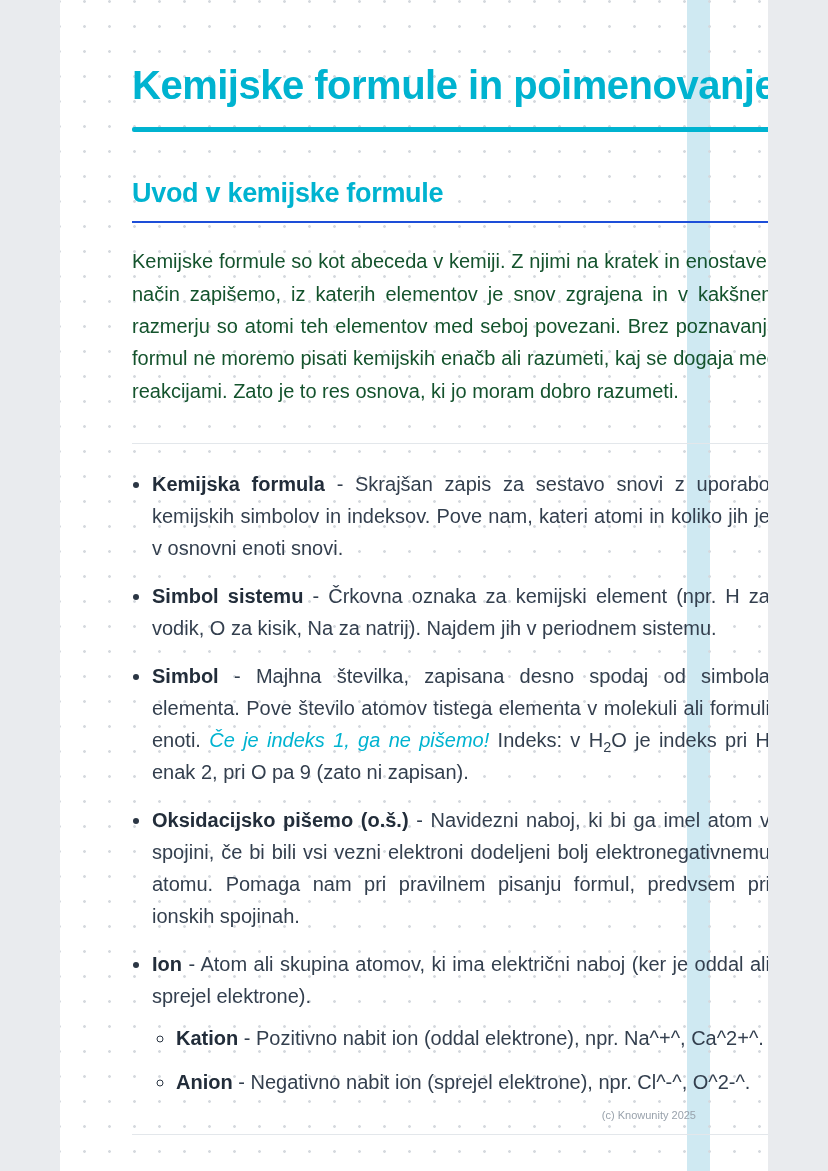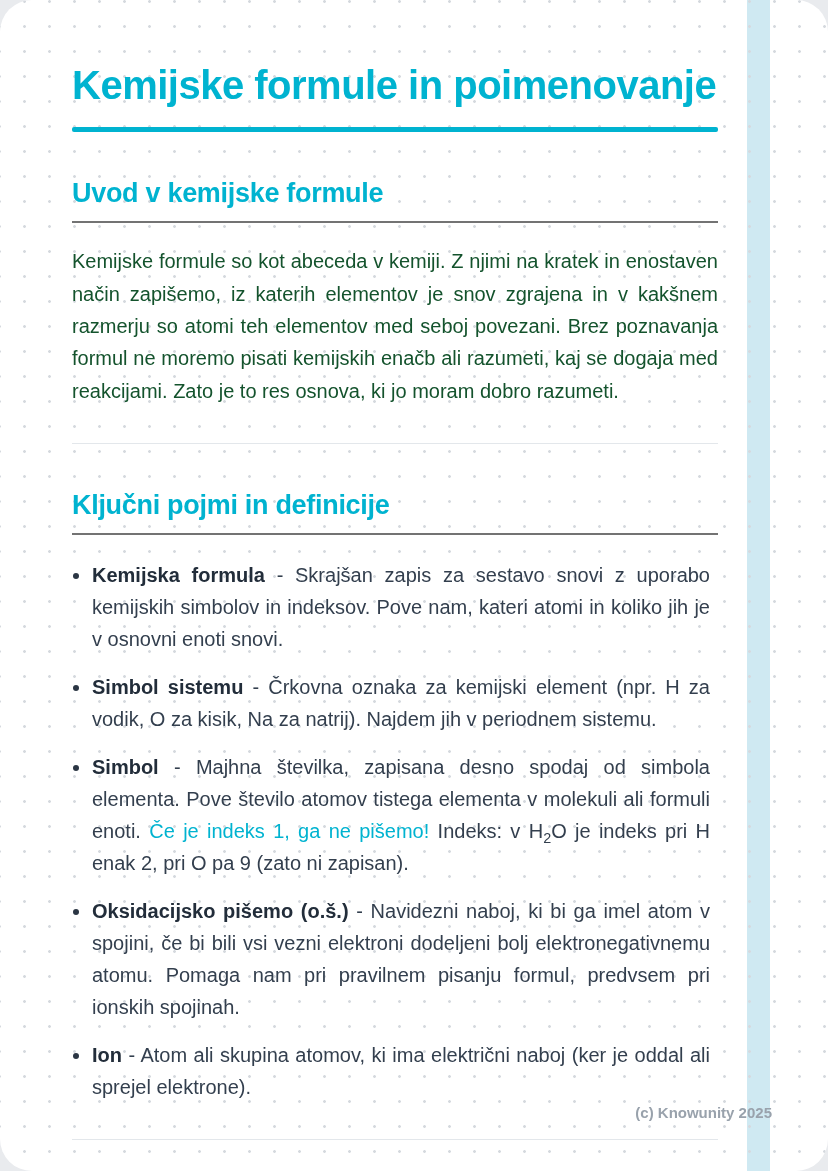--- a/index.html
+++ b/index.html
@@ -1,23 +1,22 @@
 <!DOCTYPE html>
 <html><head>
 <meta charset="utf-8">
 <style>
   html,body{margin:0;padding:0;background:#e9ebee;}
   .page{
     position:relative;
-    width:828px;height:1171px;
+    width:708px;height:1171px;
     background:#ffffff;
     font-family:"Liberation Sans",sans-serif;
     overflow:hidden;
     margin:0 auto;
-    border-radius:32px;
   }
   .dots{
     position:absolute;inset:0;
     background-image:radial-gradient(circle,#d5d9de 1.3px,transparent 1.5px);
     background-size:25px 25px;
     background-position:12px 14px;
     z-index:1;
   }
   .stripe{
     position:absolute;top:0;bottom:0;
@@ -45,21 +44,21 @@
     margin-top:16px;
     border-radius:2px;
   }
   h2{
     margin:46px 0 0 0;
     padding-bottom:12px;
     font-size:27px;
     font-weight:800;
     letter-spacing:-0.3px;
     color:#00b3d0;
-    border-bottom:2px solid #737373;
+    border-bottom:2px solid #1d4ed8;
   }
   p.body{
     margin:22px 0 0 0;
     font-size:20px;
     line-height:1.62;
     text-align:justify;
     color:#14532d;
   }
   hr.divider{
     border:none;
@@ -70,35 +69,34 @@
     margin:24px 8px 0 0;
     padding:0 0 0 20px;
     list-style:disc;
     font-size:20px;
     line-height:1.6;
     text-align:justify;
   }
   ul.terms > li{margin-bottom:16px;}
   ul.terms li::marker{color:#2b3644;}
   .term{font-weight:700;color:#222d3a;}
-  .accent-italic{color:#00b3d0;}
+  .accent-italic{font-style:italic;color:#00b3d0;}
   sub.chem{font-size:0.72em;line-height:0;}
   ul.subterms{
     margin:10px 0 0 0;
     padding:0 0 0 24px;
     list-style:circle;
   }
   ul.subterms > li{margin-bottom:12px;}
   .footer{
     position:absolute;
-    right:56px;bottom:50px;
-    font-size:15px;
+    right:72px;bottom:50px;
+    font-size:11px;
     color:#99a2ac;
     z-index:3;
-    font-weight:bold;
   }
 </style>
 </head>
 <body>
 
 <div class="page">
   <div class="stripe"></div>
   <div class="dots"></div>
 
   <div class="content">
@@ -107,33 +105,36 @@
     <div class="title-rule"></div>
 
     <section>
       <h2>Uvod v kemijske formule</h2>
       <p class="body">Kemijske formule so kot abeceda v kemiji. Z njimi na kratek in enostaven način zapišemo, iz katerih elementov je snov zgrajena in v kakšnem razmerju so atomi teh elementov med seboj povezani. Brez poznavanja formul ne moremo pisati kemijskih enačb ali razumeti, kaj se dogaja med reakcijami. Zato je to res osnova, ki jo moram dobro razumeti.</p>
     </section>
 
     <hr class="divider">
 
     <section>
-      <h2>Ključni pojmi in definicije</h2>
 
       <ul class="terms">
 
         <li><span class="term">Kemijska formula</span><span> - </span><span>Skrajšan zapis za sestavo snovi z uporabo kemijskih simbolov in indeksov. Pove nam, kateri atomi in koliko jih je v osnovni enoti snovi.</span></li>
 
         <li><span class="term">Simbol sistemu</span><span> - </span><span>Črkovna oznaka za kemijski element (npr. H za vodik, O za kisik, Na za natrij). Najdem jih v periodnem sistemu.</span></li>
 
         <li><span class="term">Simbol</span><span> - </span><span>Majhna številka, zapisana desno spodaj od simbola elementa. Pove število atomov tistega elementa v molekuli ali formuli enoti. </span><span class="accent-italic">Če je indeks 1, ga ne pišemo!</span><span> Indeks: v H</span><sub class="chem">2</sub><span>O je indeks pri H enak 2, pri O pa 9 (zato ni zapisan).</span></li>
 
         <li><span class="term">Oksidacijsko pišemo (o.š.)</span><span> - </span><span>Navidezni naboj, ki bi ga imel atom v spojini, če bi bili vsi vezni elektroni dodeljeni bolj elektronegativnemu atomu. Pomaga nam pri pravilnem pisanju formul, predvsem pri ionskih spojinah.</span></li>
 
         <li><span class="term">Ion</span><span> - </span><span>Atom ali skupina atomov, ki ima električni naboj (ker je oddal ali sprejel elektrone).</span>
+          <ul class="subterms">
+            <li><span class="term">Kation</span><span> - </span><span>Pozitivno nabit ion (oddal elektrone), npr. Na^+^, Ca^2+^.</span></li>
+            <li><span class="term">Anion</span><span> - </span><span>Negativno nabit ion (sprejel elektrone), npr. Cl^-^, O^2-^.</span></li>
+          </ul>
         </li>
 
       </ul>
     </section>
 
     <hr class="divider">
   </div>
 
   <div class="footer">(c) Knowunity 2025</div>
 </div>

